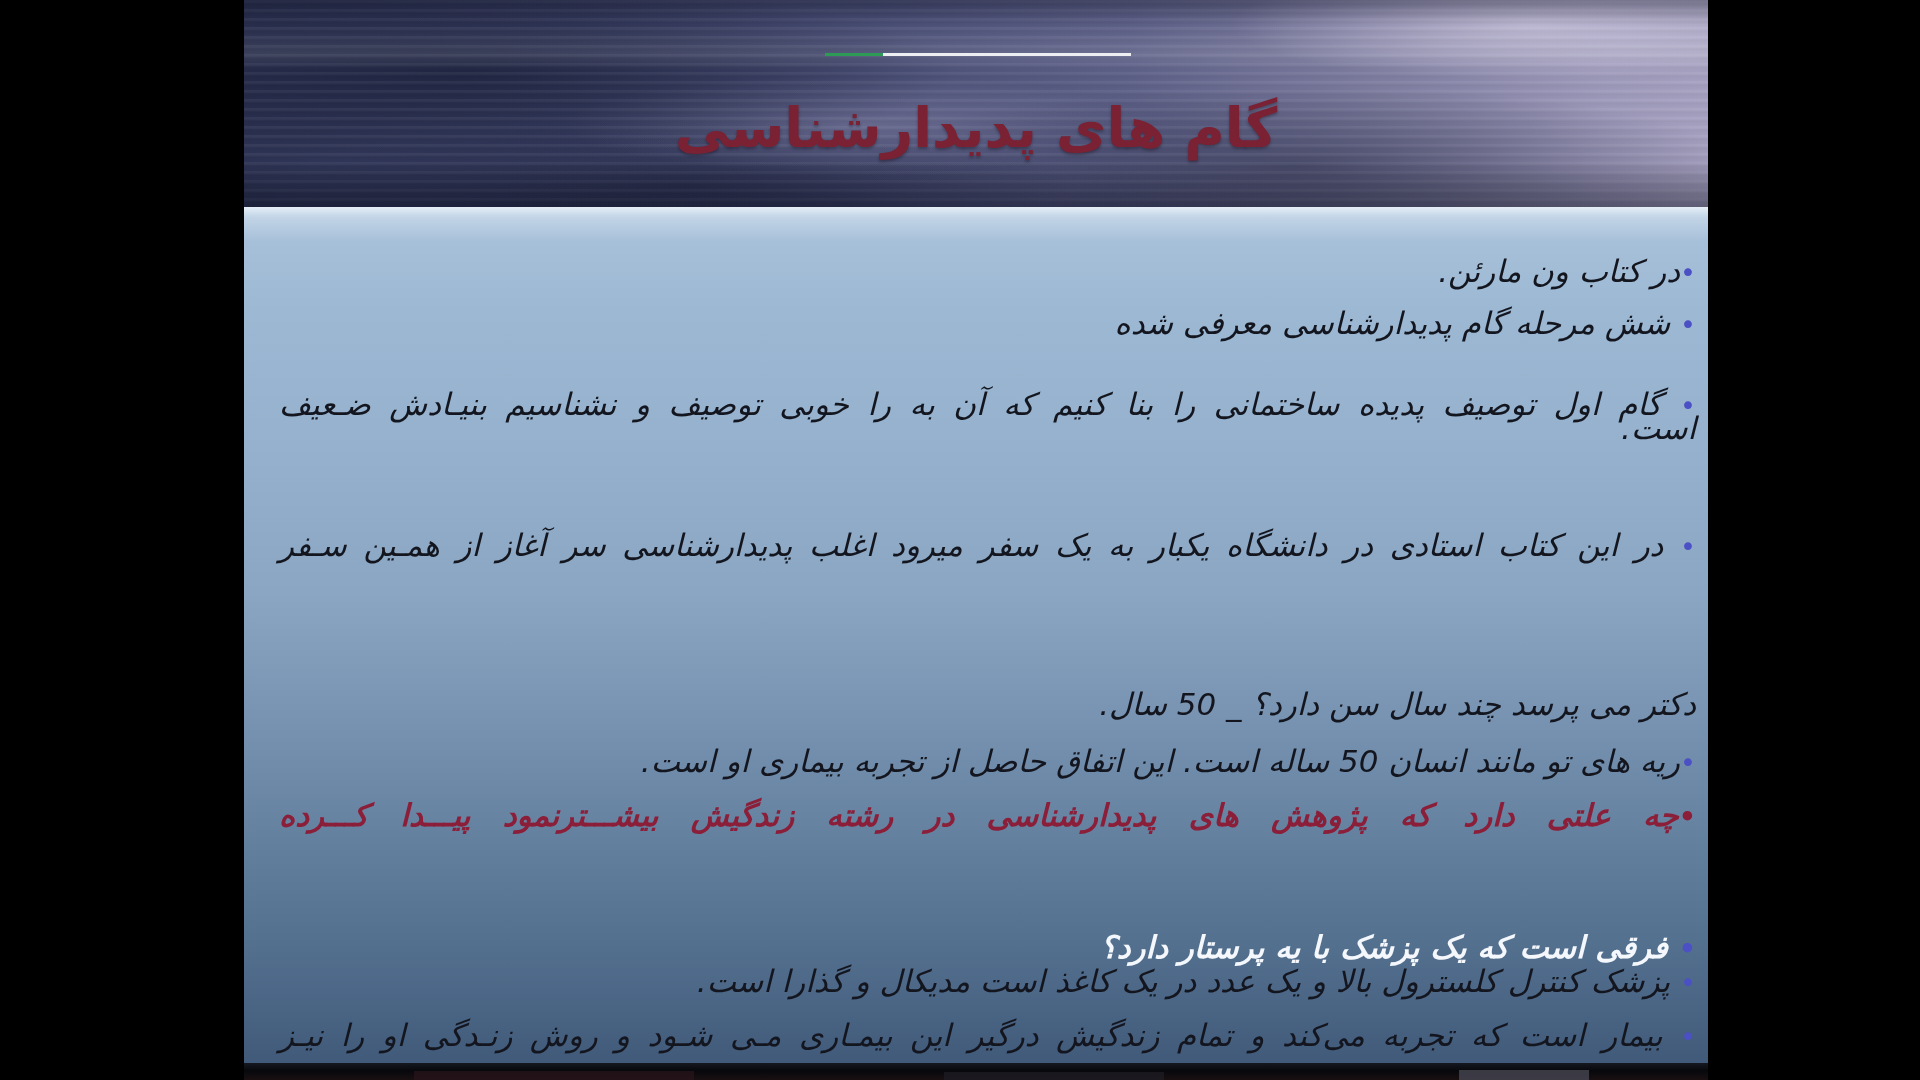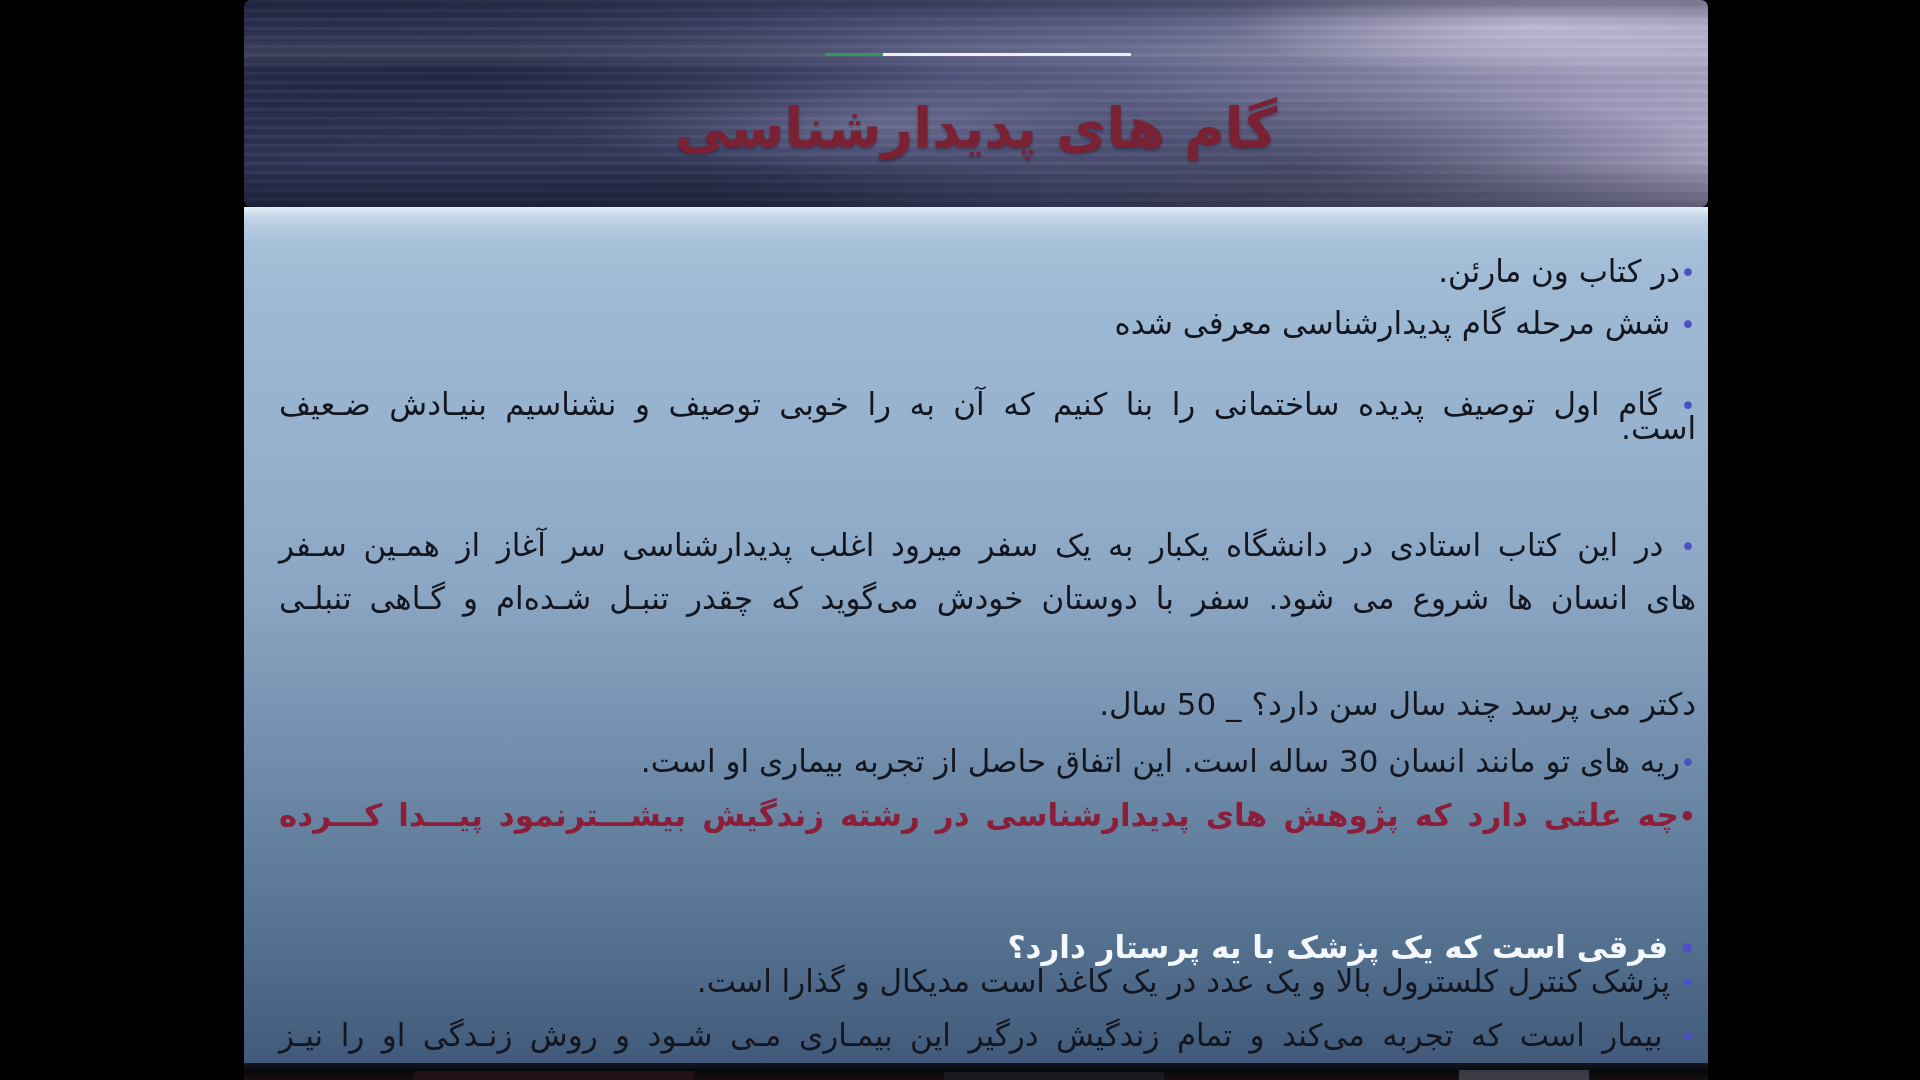--- a/index.html
+++ b/index.html
@@ -14,39 +14,38 @@
   .banner{position:absolute;left:0;top:0;width:100%;height:207px;overflow:hidden;
     background:
       linear-gradient(180deg, rgba(10,12,30,0.35) 0%, rgba(10,12,30,0) 12%, rgba(255,255,255,0.10) 26%, rgba(255,255,255,0) 34%, rgba(8,10,26,0) 78%, rgba(8,10,26,0.45) 100%),
       repeating-linear-gradient(180deg, rgba(255,255,255,0.05) 0px, rgba(255,255,255,0.05) 2px, rgba(0,0,0,0.04) 4px, rgba(0,0,0,0) 9px),
       radial-gradient(ellipse 430px 80px at 88% 12%, rgba(212,206,228,0.65), rgba(212,206,228,0) 70%),
       radial-gradient(ellipse 620px 110px at 72% 80%, rgba(36,40,66,0.55), rgba(36,40,66,0) 72%),
       radial-gradient(ellipse 700px 130px at 15% 35%, rgba(22,27,52,0.65), rgba(22,27,52,0) 70%),
       radial-gradient(ellipse 420px 70px at 42% 60%, rgba(160,158,190,0.35), rgba(160,158,190,0) 70%),
       radial-gradient(ellipse 520px 90px at 30% 90%, rgba(28,32,58,0.55), rgba(28,32,58,0) 75%),
       linear-gradient(96deg, #2c3252 0%, #383e62 22%, #484d74 42%, #5d6087 60%, #807fa2 78%, #9d99ba 92%, #a7a2c1 100%);
-    border-radius: 7px;
   }
   .deco-line{position:absolute;top:53px;height:3px;}
   .deco-line.green{left:581px;width:58px;background:#2d9a55;}
   .deco-line.white{left:639px;width:248px;background:#eceef2;}
 
   .title{position:absolute;left:0;right:0;top:96px;text-align:center;
     direction:rtl;color:#7a2133;font-size:55px;font-weight:bold;
     text-shadow:0 2px 3px rgba(20,10,20,0.35);letter-spacing:0;}
 
   
   .content{position:absolute;left:0;top:207px;width:100%;height:856px;
     background:linear-gradient(180deg,
       #e6eef7 0%, #c2d4e6 1.2%, #a7c0d9 4%, #9cb8d3 12%,
       #95b1cd 28%, #8aa6c2 45%, #7793b1 60%, #64809f 74%,
       #54708f 86%, #486282 95%, #415a7a 100%);}
 
   .line{position:absolute;left:35px;right:12px;direction:rtl;unicode-bidi:embed;
-    font-size:31px;line-height:46px;color:#14161f;text-align:start;white-space:nowrap;}
+    font-size:31px;line-height:46px;color:#14161f;text-align:start;white-space:nowrap;font-style:italic;}
   .line.just{white-space:normal;text-align:justify;text-align-last:justify;}
   .blt{color:#4b50c5;font-size:27px;}
   .line.red{color:#8b1e38;font-weight:bold;}
   .line.red .blt{color:#8b1e38;}
   .line.white{color:#f4f7fb;font-weight:bold;margin-top:21px;}
 
   
   .bottom-band{position:absolute;left:0;top:1063px;width:100%;height:17px;
     background:linear-gradient(180deg,#161821 0%,#07080c 45%,#190f11 100%);}
   .bb-frag1{position:absolute;left:170px;top:8px;width:280px;height:9px;background:#27141a;opacity:.8;}
@@ -71,26 +70,25 @@
 
     <div class="line" style="top:300px;"><span class="blt">•</span><span> شش مرحله گام پدیدارشناسی معرفی شده</span></div>
 
     <div class="line just" style="top:353px;margin-top:28px;"><span class="blt">•</span><span> گام اول توصیف پدیده  ساختمانی را بنا کنیم که آن به را خوبی توصیف و نشناسیم بنیـادش ضـعیف</span></div>
 
     <div class="line" style="top:405px;"><span>است.</span></div>
 
 
     <div class="line just" style="top:522px;"><span class="blt">•</span><span> در این کتاب استادی در دانشگاه یکبار به یک سفر میرود اغلب پدیدارشناسی سر آغاز از همـین سـفر</span></div>
 
-    <div class="line just" style="top:575px;"><span>های انسان ها شروع می شود. سفر با دوستان خودش می‌گوید که چقدر تنبـل شـده‌ام و گـاهی تنبلـی</span></div>
 
 
     <div class="line" style="top:681px;"><span>دکتر می پرسد چند سال سن دارد؟  _  50 سال.</span></div>
 
-    <div class="line" style="top:738px;"><span class="blt">•</span><span>ریه های  تو مانند انسان  30 ساله است. این اتفاق حاصل از تجربه بیماری او است.</span></div>
+    <div class="line" style="top:738px;"><span class="blt">•</span><span>ریه های  تو مانند انسان  50 ساله است. این اتفاق حاصل از تجربه بیماری او است.</span></div>
 
     <div class="line red just" style="top:792px;"><span class="blt">•</span><span>چه  علتی دارد که پژوهش های پدیدارشناسی در رشته زندگیش بیشـــترنمود پیـــدا کـــرده</span></div>
 
 
     <div class="line white" style="top:903px;"><span class="blt">•</span><span> فرقی است که یک پزشک با یه پرستار دارد؟</span></div>
 
     <div class="line" style="top:958px;"><span class="blt">•</span><span> پزشک کنترل کلسترول بالا و  یک عدد در یک کاغذ است مدیکال و گذارا است.</span></div>
 
     <div class="line just" style="top:1012px;"><span class="blt">•</span><span> بیمار است که تجربه می‌کند و تمام زندگیش درگیر این بیمـاری مـی شـود و روش زنـدگی او را نیـز</span></div>
 

